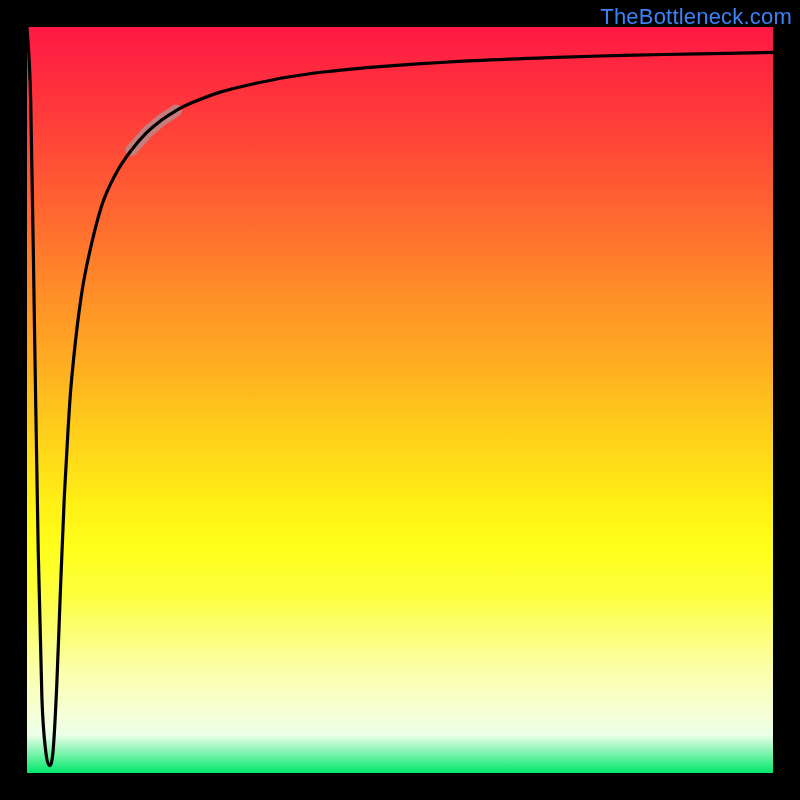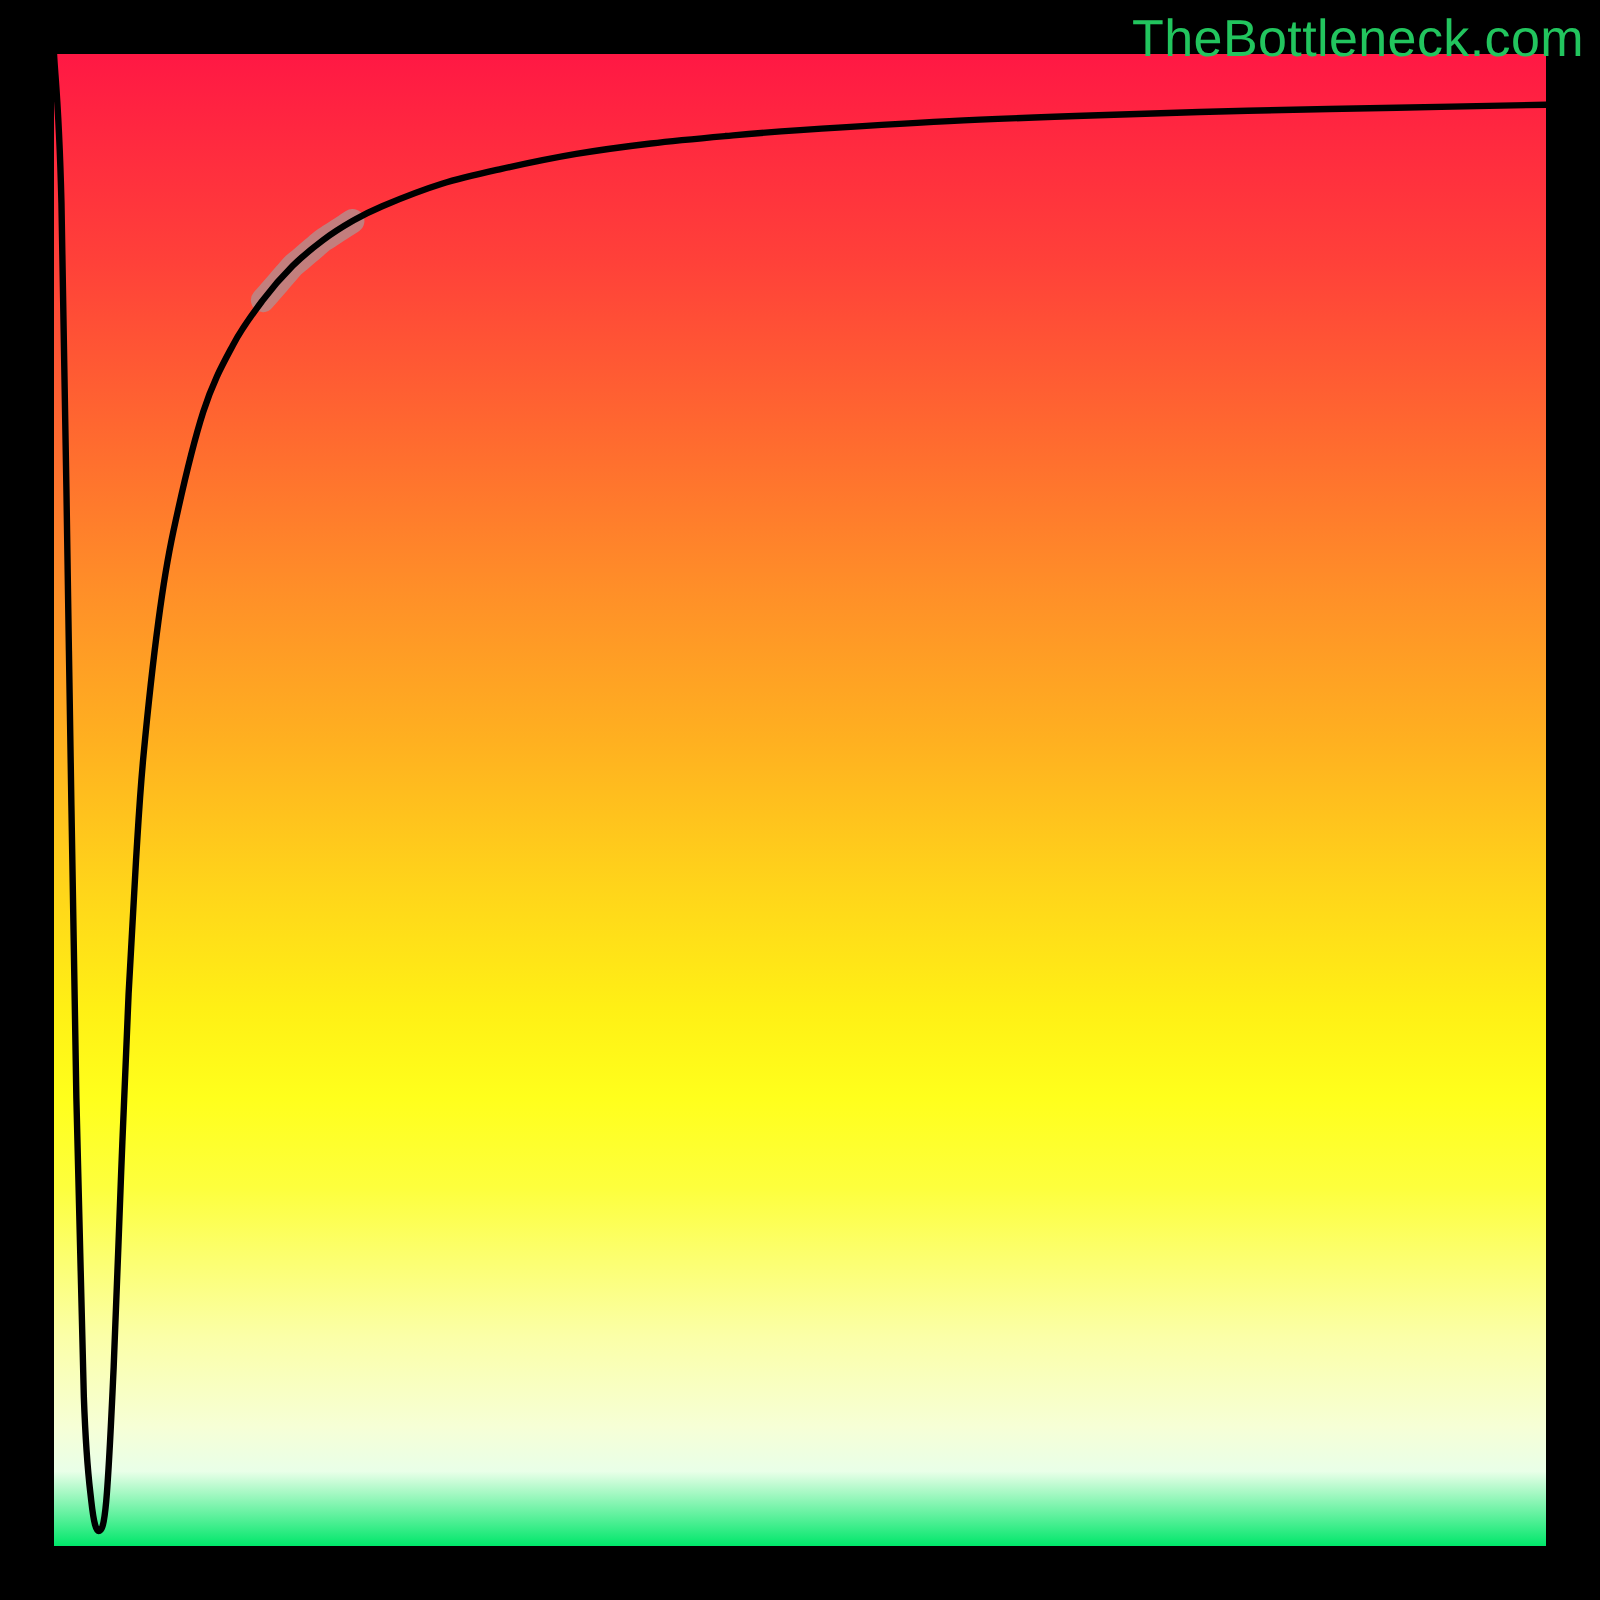--- a/index.html
+++ b/index.html
@@ -37,22 +37,22 @@
       #fbffa8 86%,
       #f6ffd6 92%,
       #e9ffe8 95%,
       #00e76a 100%
     );
   }
   .watermark {
     position: absolute;
     top: 4px;
     right: 8px;
-    color: #22c55e;
-    font-size: 26px;
+    color: #3b82f6;
+    font-size: 22px;
     letter-spacing: 0.2px;
     font-weight: 500;
     pointer-events: none;
   }
   svg.curve {
     position: absolute;
     left: 0;
     top: 0;
     width: 746px;
     height: 746px;

